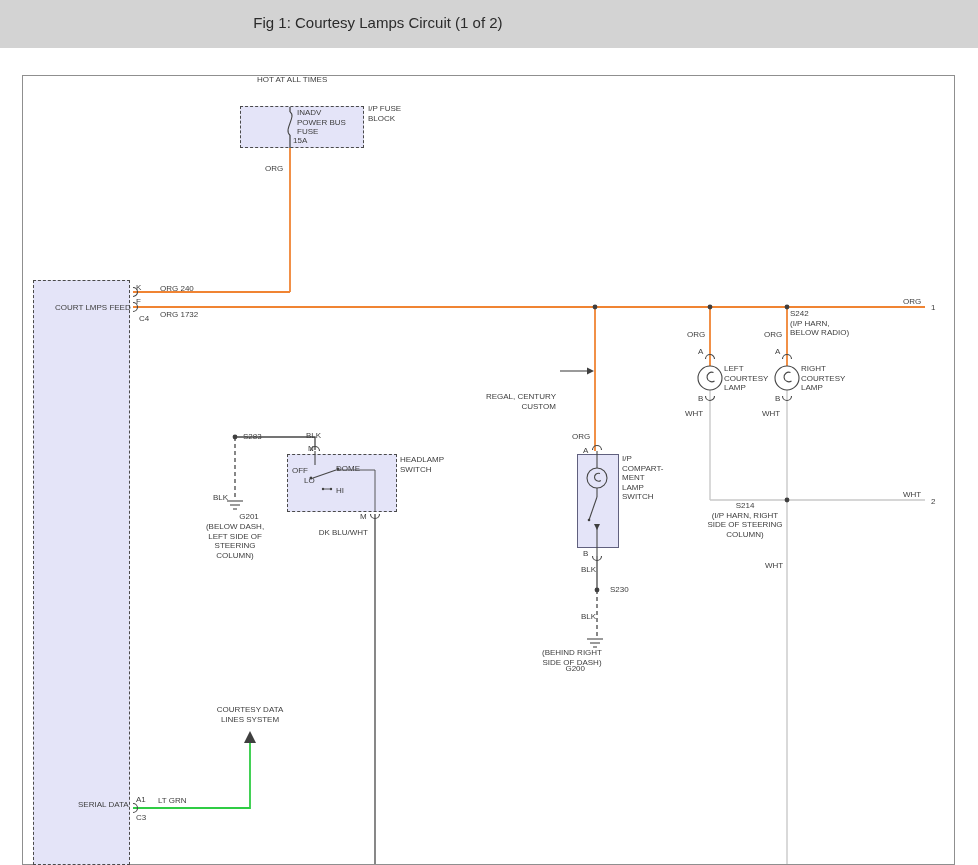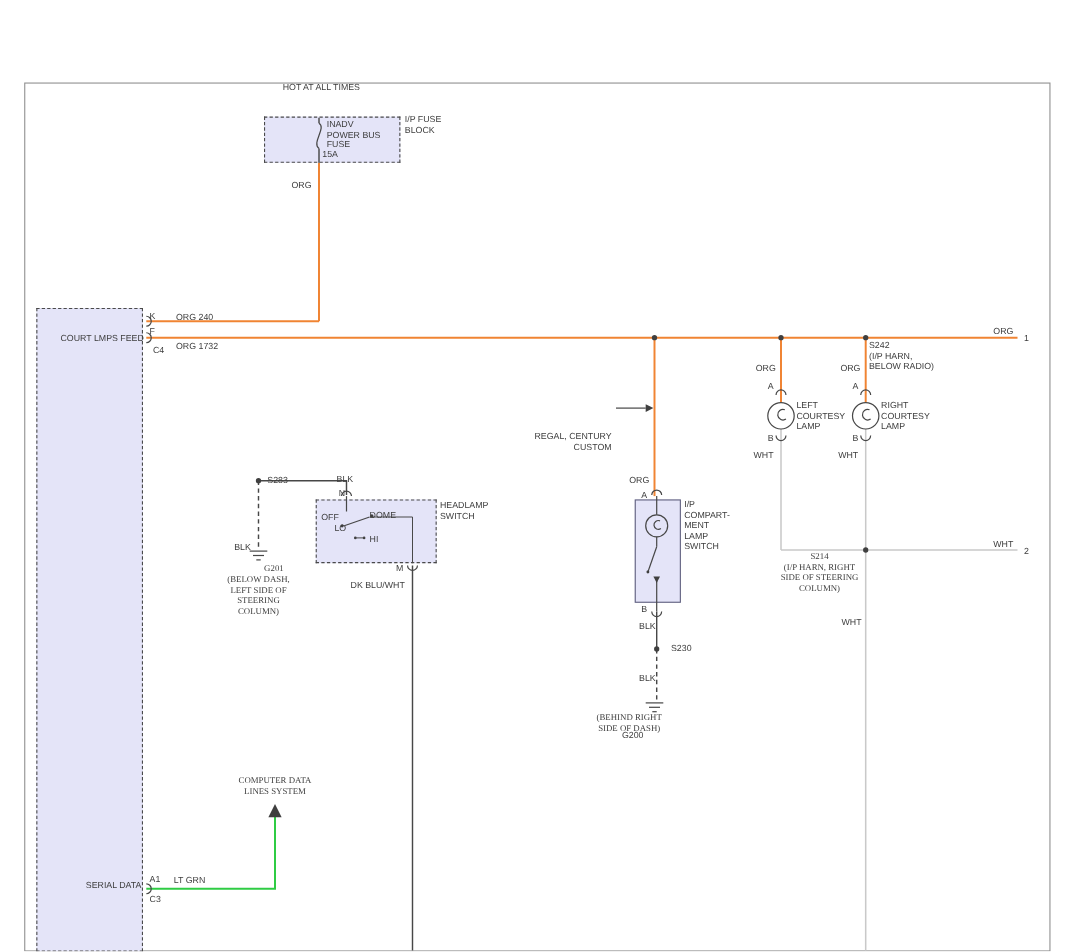--- a/index.html
+++ b/index.html
@@ -12,38 +12,41 @@
 
   .frame { position:absolute; left:22px; top:75px; width:933px; height:790px; border:1px solid #8f8f8f; background:#fff; }
 
   .box { position:absolute; background:var(--box-fill,#e4e4f8); border:1px dashed #4a4a4a; }
   .box.solid { border-style:solid; border-color:#60607e; }
 
   svg.wires { position:absolute; left:0; top:0; pointer-events:none; }
 
   .lbl { position:absolute; font-size:8px; line-height:9.5px; white-space:pre-line; color:var(--text,#3d3d3d); }
   .lbl.r { transform:translateX(-100%); text-align:right;margin-top:28px; }
-  .lbl.c { transform:translateX(-50%); text-align:center;font-family:Liberation Serif, serif; }
+  .lbl.c { transform:translateX(-50%); text-align:center; }
   .lbl.u { }
 
   .w-org { stroke:var(--wire-orange,#f08433); stroke-width:1.8; fill:none; }
   .w-grn { stroke:var(--wire-green,#2fcc44); stroke-width:1.8; fill:none; }
   .w-wht { stroke:var(--wire-white,#c9c9c9); stroke-width:1.4; fill:none; }
   .w-drk { stroke:var(--wire-dark,#474747); stroke-width:1.3; fill:none; }
   .dash  { stroke-dasharray:4 3; }
   .sym   { stroke:var(--wire-dark,#474747); stroke-width:1.1; fill:none; }
   .thin  { stroke-width:0.9; }
   .dot   { fill:#3f3f3f; stroke:none; }
   .arr   { fill:#3f3f3f; stroke:none; }
 </style>
 </head>
 <body>
 
 <div class="page">
 
+  <div class="header">
+    <div class="title">Fig 1: Courtesy Lamps Circuit (1 of 2)</div>
+  </div>
 
   <div class="frame"></div>
 
   <div class="box" style="left:240px;top:106px;width:124px;height:42px;"></div>
   <div class="box" style="left:33px;top:280px;width:97px;height:585px;"></div>
   <div class="box" style="left:287px;top:454px;width:110px;height:58px;"></div>
   <div class="box solid" style="left:577px;top:454px;width:42px;height:94px;"></div>
 
   <svg class="wires" width="978" height="865" viewBox="0 0 978 865">
 
@@ -222,16 +225,16 @@
 SWITCH</div>
   <div class="lbl r" style="left:228px;top:465px">BLK</div>
   <div class="lbl c" style="left:249px;top:512px">G201</div>
   <div class="lbl c" style="left:235px;top:522px">(BELOW DASH,
 LEFT SIDE OF
 STEERING
 COLUMN)</div>
   <div class="lbl" style="left:360px;top:512px">M</div>
   <div class="lbl r" style="left:368px;top:500px">DK BLU/WHT</div>
 
-  <div class="lbl c" style="left:250px;top:705px">COMPUTER DATA
+  <div class="lbl c" style="left:250px;top:705px">COURTESY DATA
 LINES SYSTEM</div>
 
 </div>
 
 </body></html>

